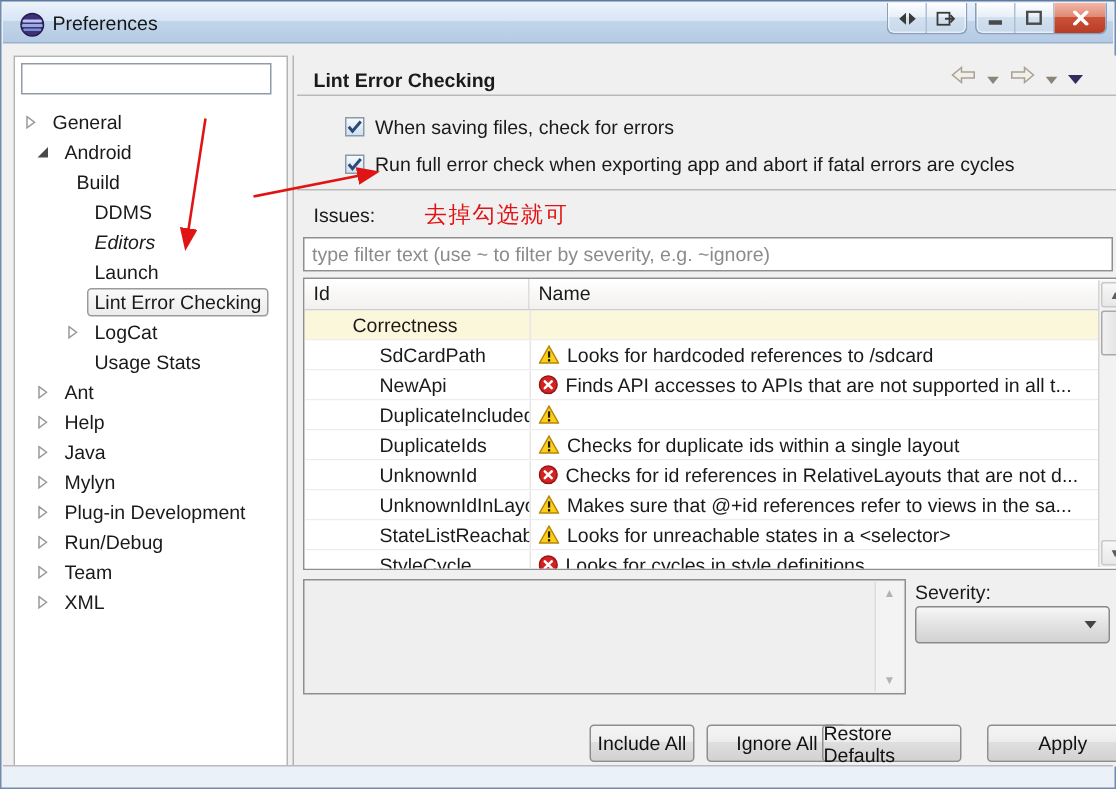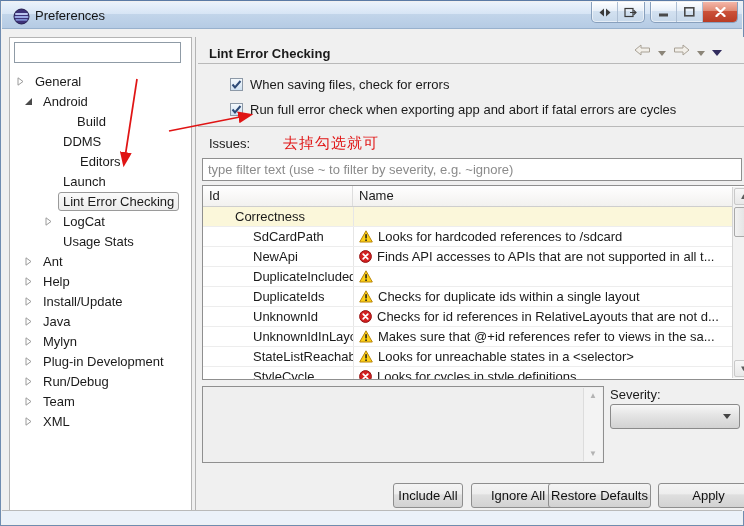--- a/index.html
+++ b/index.html
@@ -140,29 +140,29 @@
           <span class="tree-label">General</span>
         </div>
         <div class="tree-row" style="padding-left: 13px;">
           <span class="twisty">
             <svg width="9" height="9" viewBox="0 0 9 9">
               <path d="M8 1 L8 8 L1 8 Z" fill="#4a4a4a"></path>
             </svg>
           </span>
           <span class="tree-label">Android</span>
         </div>
-        <div class="tree-row" style="padding-left: 47px;">
+        <div class="tree-row" style="padding-left: 21px;">
           <span class="twisty"></span>
           <span class="tree-label">Build</span>
         </div>
         <div class="tree-row" style="padding-left: 33px;">
           <span class="twisty"></span>
           <span class="tree-label">DDMS</span>
         </div>
-        <div class="tree-row" style="padding-left: 50px;">
+        <div class="tree-row" style="padding-left: 33px; font-style: italic;">
           <span class="twisty"></span>
           <span class="tree-label">Editors</span>
         </div>
         <div class="tree-row" style="padding-left: 33px;">
           <span class="twisty"></span>
           <span class="tree-label">Launch</span>
         </div>
         <div class="tree-row sel" style="padding-left: 33px;">
           <span class="twisty"></span>
           <span class="tree-label">Lint Error Checking</span>
@@ -187,28 +187,20 @@
           </span>
           <span class="tree-label">Ant</span>
         </div>
         <div class="tree-row" style="padding-left: 13px;">
           <span class="twisty">
             <svg width="9" height="9" viewBox="0 0 9 9">
               <path d="M2 0.8 L7 4.5 L2 8.2 Z" fill="#fff" stroke="#9a9a9a"></path>
             </svg>
           </span>
           <span class="tree-label">Help</span>
-        </div>
-        <div class="tree-row" style="padding-left: 13px;">
-          <span class="twisty">
-            <svg width="9" height="9" viewBox="0 0 9 9">
-              <path d="M2 0.8 L7 4.5 L2 8.2 Z" fill="#fff" stroke="#9a9a9a"></path>
-            </svg>
-          </span>
-          <span class="tree-label">Install/Update</span>
         </div>
         <div class="tree-row" style="padding-left: 13px;">
           <span class="twisty">
             <svg width="9" height="9" viewBox="0 0 9 9">
               <path d="M2 0.8 L7 4.5 L2 8.2 Z" fill="#fff" stroke="#9a9a9a"></path>
             </svg>
           </span>
           <span class="tree-label">Java</span>
         </div>
         <div class="tree-row" style="padding-left: 13px;">
@@ -428,21 +420,21 @@
     </div>
     <div class="sev-label">Severity:</div>
     <div class="sev-combo">
       <span></span>
       <span class="combo-arrow"></span>
     </div>
 
     <div id="footer-buttons">
         <div class="fbtn" style="left: 197px; width: 70px;">Include All</div>
         <div class="fbtn" style="left: 275px; width: 94px;">Ignore All</div>
-        <div class="fbtn" style="left: 352px; width: 103px;">Restore Defaults</div>
+        <div class="fbtn" style="left: 352px; width: 93px;">Restore Defaults</div>
         <div class="fbtn" style="left: 462px; width: 101px;">Apply</div>
       </div>
   </div>
 
   <div class="bottom-strip"></div>
 </div>
 
 <svg class="overlay" width="744" height="526" viewBox="0 0 744 526">
   <defs>
     <marker id="ah" markerWidth="10" markerHeight="9" refX="7" refY="3.5" orient="auto">

